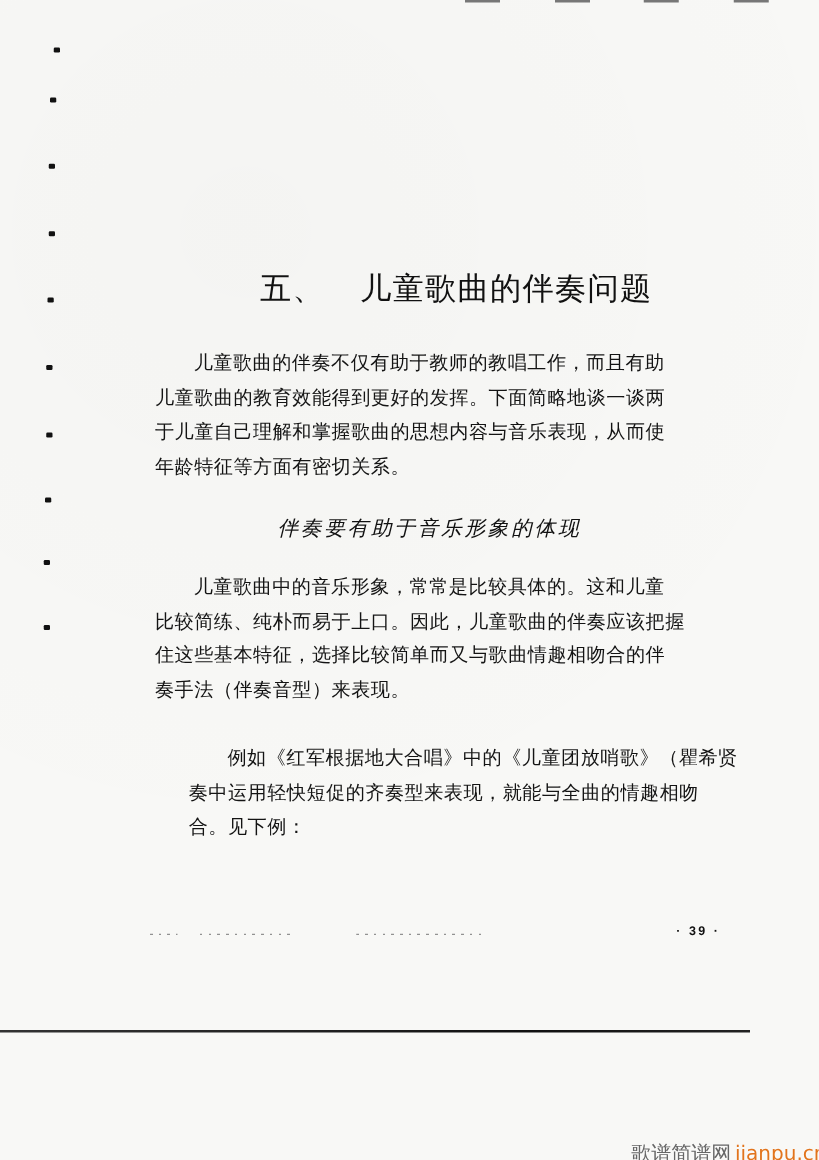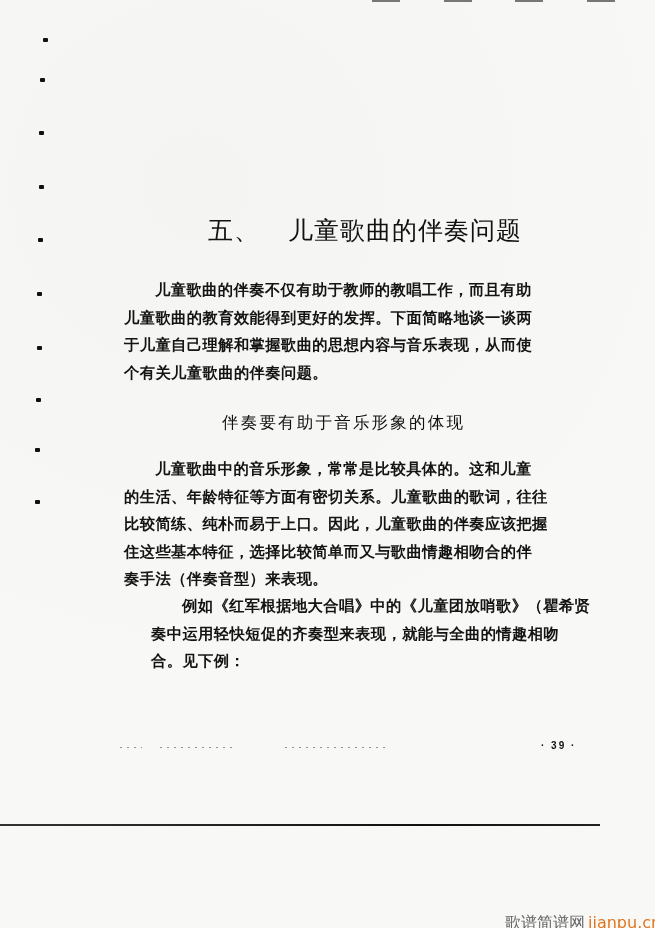--- a/index.html
+++ b/index.html
@@ -49,37 +49,38 @@
       color: #111;
     }
     .chapter-title .num { margin-right: 28px; }
     .para {
       position: absolute;
       left: 124px;
       width: 420px;
       font-size: 15.3px;
       line-height: 27.6px;
       margin: 0;
-      font-weight: bold;
+      font-weight: normal;
       letter-spacing: 0.4px;
       text-align: justify;
       color: #141414;
     }
     .para .line { display: block; white-space: nowrap; }
     .para .indent { padding-left: 31px; }
     .section-heading {
       position: absolute;
       left: 222px;
       top: 412px;
       font-size: 16.5px;
       letter-spacing: 2.2px;
       margin: 0;
       font-weight: normal;
       white-space: nowrap;
       color: #111;
+      font-style: italic;
     }
     .page-number {
       position: absolute;
       left: 503px;
       top: 740px;
       font-size: 10px;
       font-weight: bold;
       font-family: Liberation Sans, sans-serif;
       letter-spacing: 2px;
       white-space: nowrap;
@@ -135,28 +136,27 @@
   <div class="bind-hole" style="left:35px; top:500px;"></div>
 
   <h1 class="chapter-title">
     <span class="num">五、</span><span>儿童歌曲的伴奏问题</span>
   </h1>
 
   <p class="para" style="top:277px;">
     <span class="line indent">儿童歌曲的伴奏不仅有助于教师的教唱工作，而且有助</span>
     <span class="line">儿童歌曲的教育效能得到更好的发挥。下面简略地谈一谈两</span>
     <span class="line">于儿童自己理解和掌握歌曲的思想内容与音乐表现，从而使</span>
-    <span class="line">个有关儿童歌曲的伴奏问题。</span>
+    <span class="line">年龄特征等方面有密切关系。</span>
   </p>
 
   <h2 class="section-heading">伴奏要有助于音乐形象的体现</h2>
 
   <p class="para" style="top:456px;">
     <span class="line indent">儿童歌曲中的音乐形象，常常是比较具体的。这和儿童</span>
-    <span class="line">的生活、年龄特征等方面有密切关系。儿童歌曲的歌词，往往</span>
     <span class="line">比较简练、纯朴而易于上口。因此，儿童歌曲的伴奏应该把握</span>
     <span class="line">住这些基本特征，选择比较简单而又与歌曲情趣相吻合的伴</span>
     <span class="line">奏手法（伴奏音型）来表现。</span>
   </p>
 
   <p class="para" style="top:593px;margin-left:27px;">
     <span class="line indent">例如《红军根据地大合唱》中的《儿童团放哨歌》（瞿希贤</span>
     <span class="line">奏中运用轻快短促的齐奏型来表现，就能与全曲的情趣相吻</span>
     <span class="line">合。见下例：</span>
   </p>

